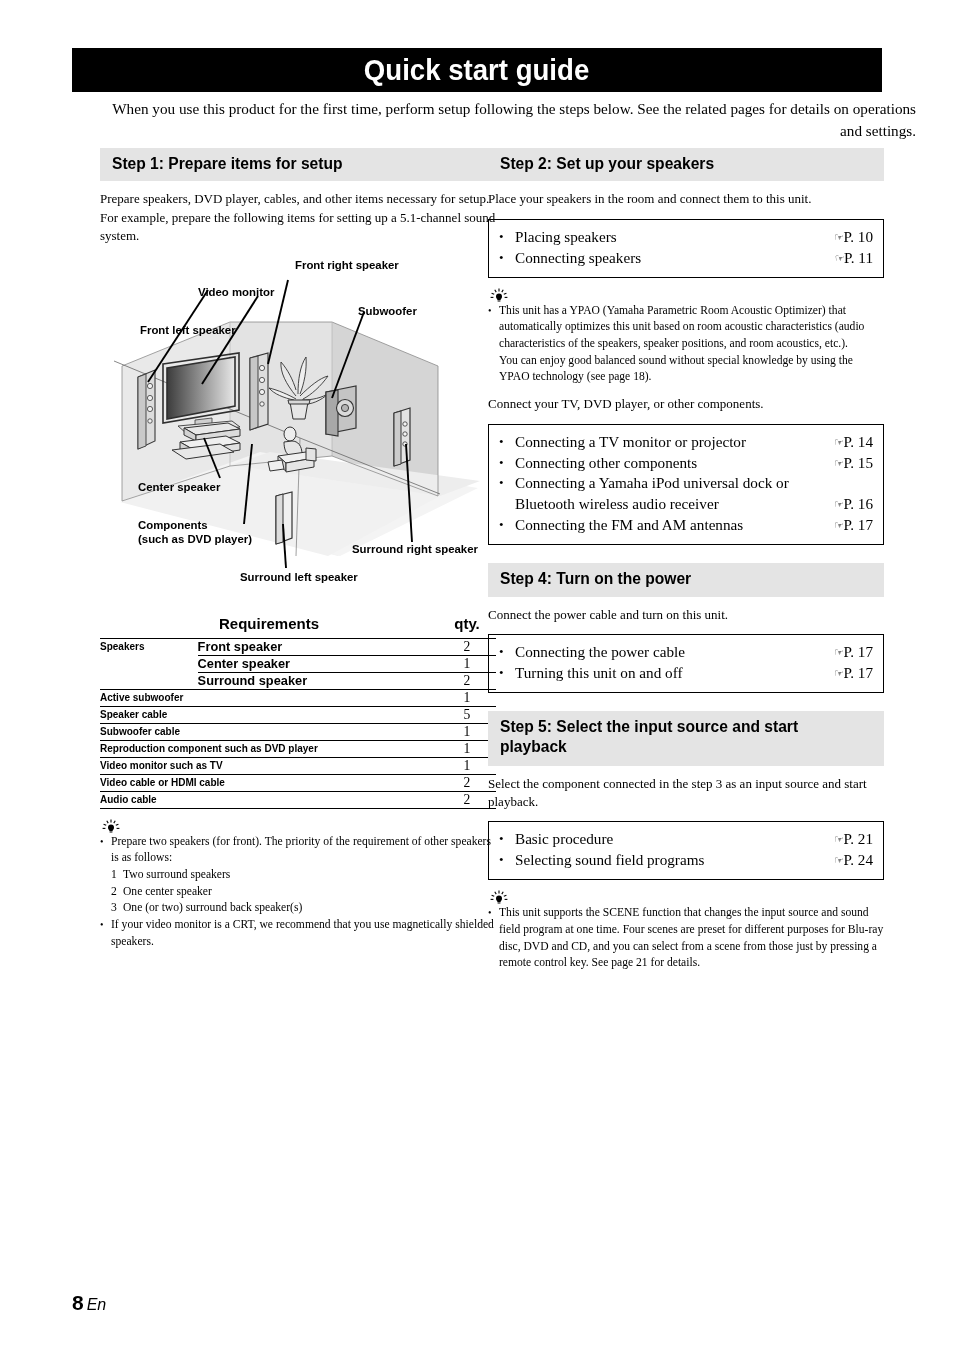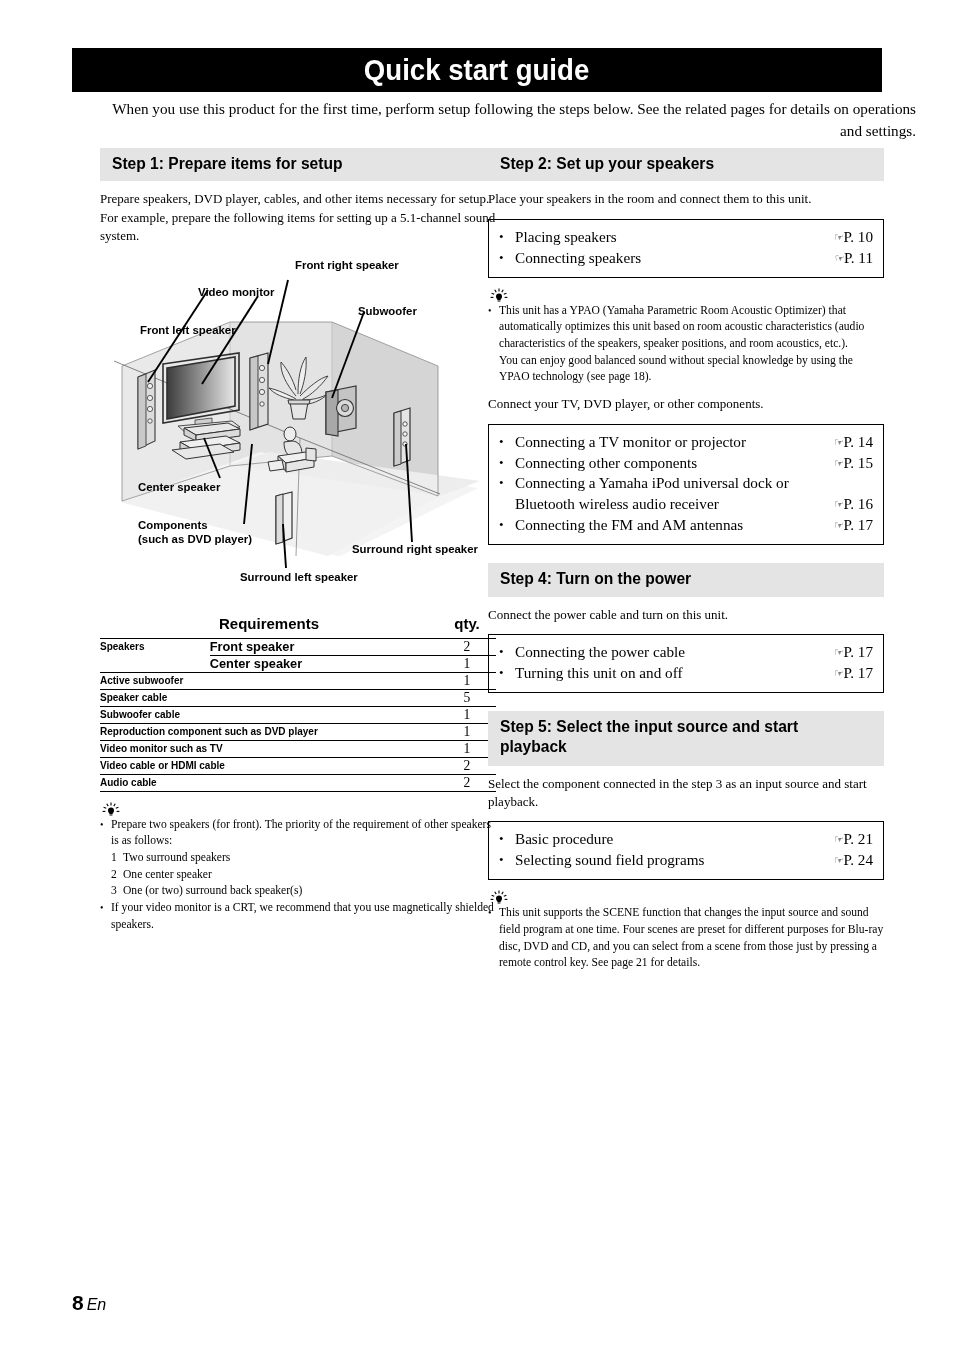--- a/index.html
+++ b/index.html
@@ -404,20 +404,25 @@
       <tbody>
         <tr>
           <td class="cell-main line-full">Speakers</td>
           <td class="cell-sub line-full">Front speaker</td>
           <td class="cell-qty line-full">2</td>
         </tr>
         <tr>
           <td class="cell-main"></td>
           <td class="cell-sub line-sub">Center speaker</td>
           <td class="cell-qty line-sub">1</td>
+        </tr>
+        <tr>
+          <td class="cell-main"></td>
+          <td class="cell-sub line-sub">Surround speaker</td>
+          <td class="cell-qty line-sub">2</td>
         </tr>
         <tr>
           <td class="cell-main line-full" colspan="2">Active subwoofer</td>
           <td class="cell-qty line-full">1</td>
         </tr>
         <tr>
           <td class="cell-main line-thin" colspan="2">Speaker cable</td>
           <td class="cell-qty line-thin">5</td>
         </tr>
         <tr>

